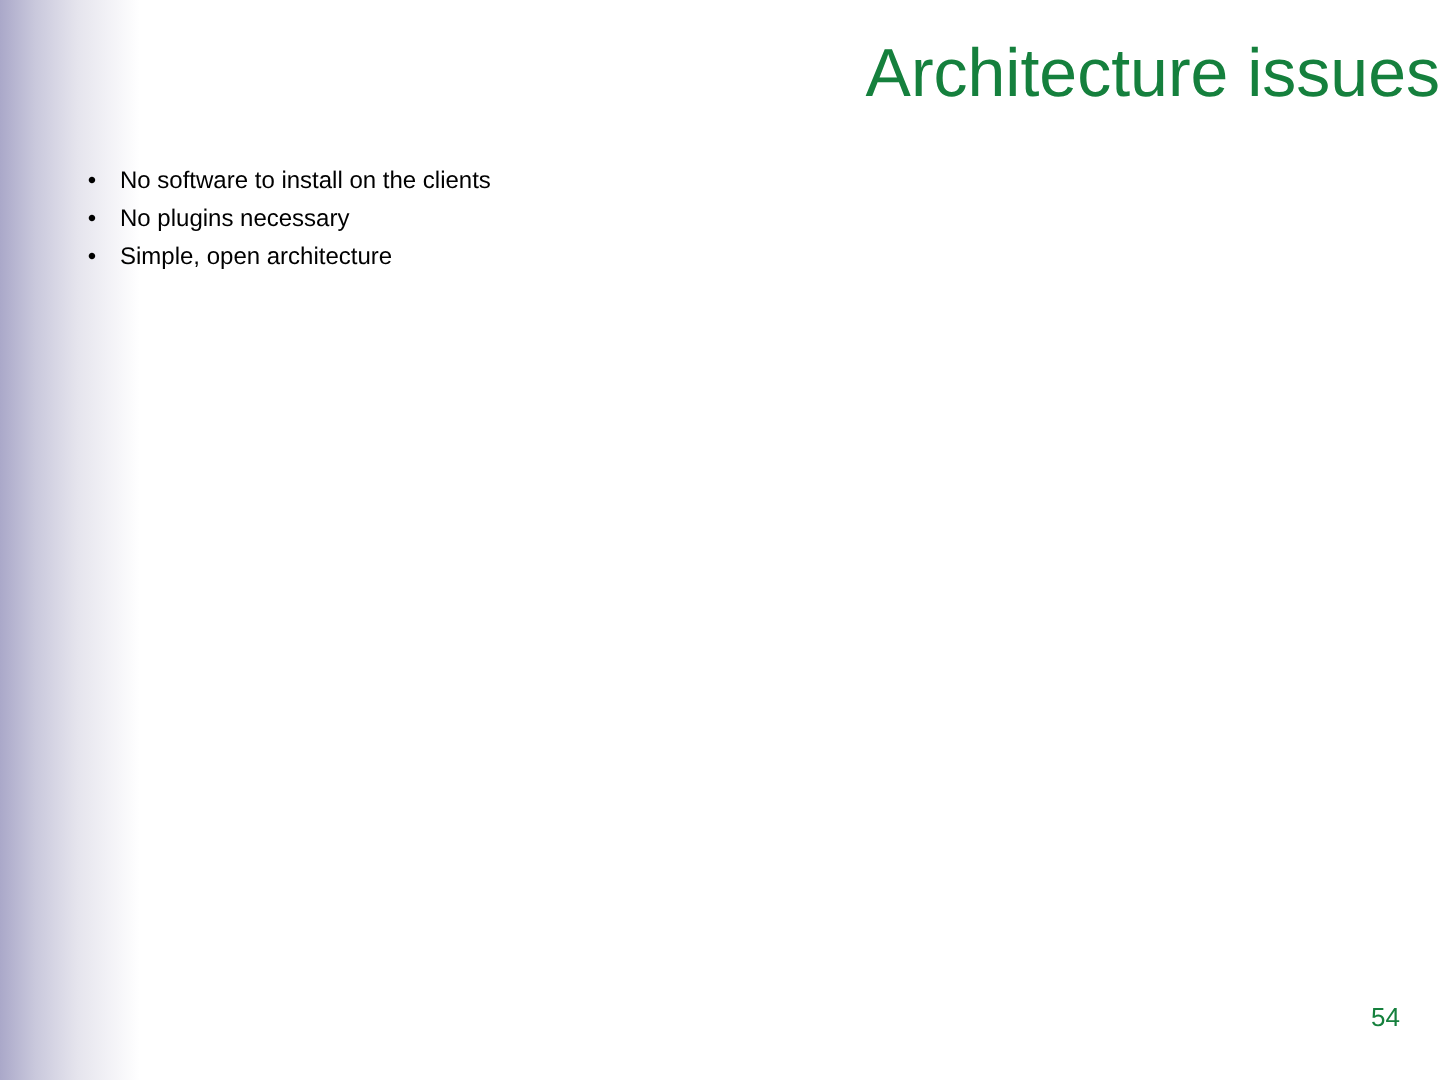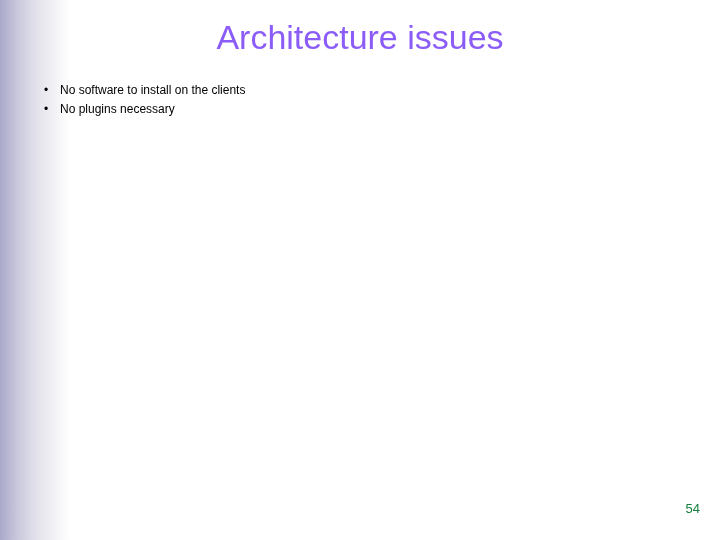--- a/index.html
+++ b/index.html
@@ -26,24 +26,24 @@
     .content {
       position: relative;
       width: 100%;
       height: 100%;
     }
     .title {
       position: absolute;
       top: 18px;
       left: 0;
       right: 0;
-      text-align: center;
+      text-align: right;
       font-size: 34px;
       font-weight: normal;
-      color: #8b5cf6;
+      color: #15803d;
       font-family: Arial, Helvetica, sans-serif;
     }
     .bullets {
       position: absolute;
       top: 82px;
       left: 36px;
       list-style: none;
     }
     .bullets li {
       font-size: 12px;
@@ -71,16 +71,17 @@
 <body>
 
 <div class="left-gradient"></div>
 
 <div class="content">
   <h1 class="title">Architecture issues</h1>
 
   <ul class="bullets">
     <li><span class="bullet-marker">•</span><span>No software to install on the clients</span></li>
     <li><span class="bullet-marker">•</span><span>No plugins necessary</span></li>
+    <li><span class="bullet-marker">•</span><span>Simple, open architecture</span></li>
   </ul>
 
   <div class="page-number">54</div>
 </div>
 
 </body></html>

